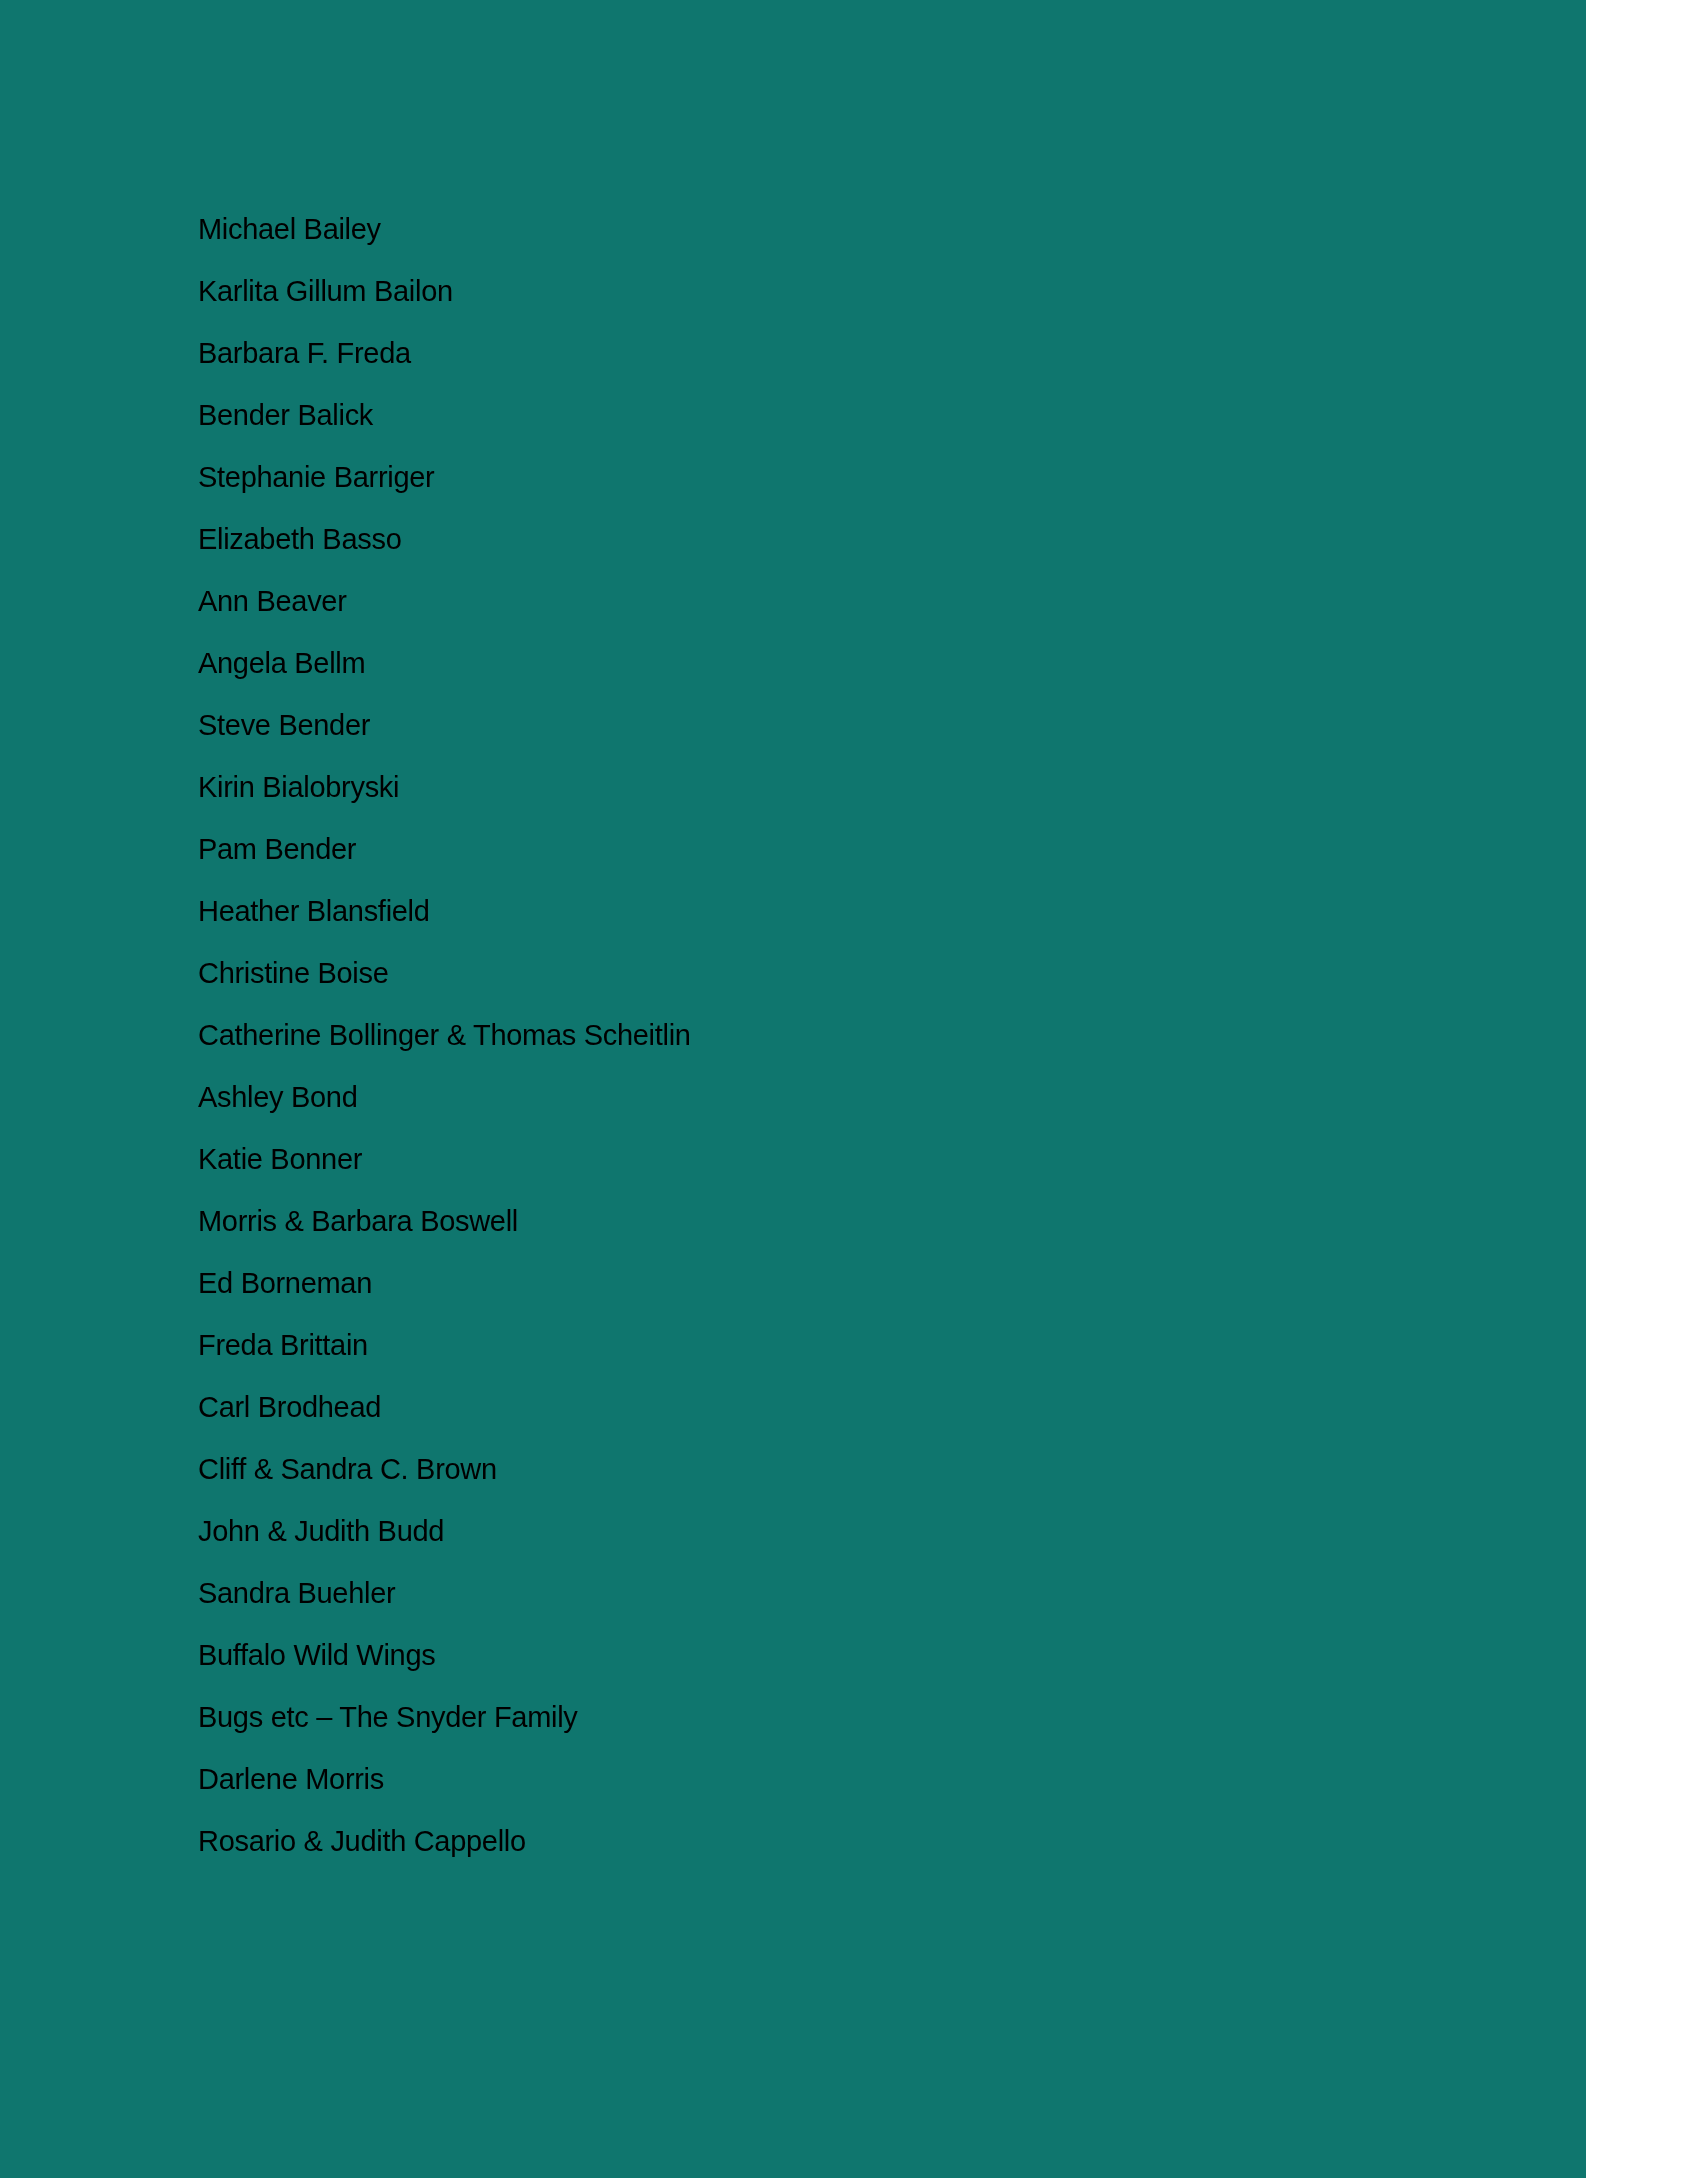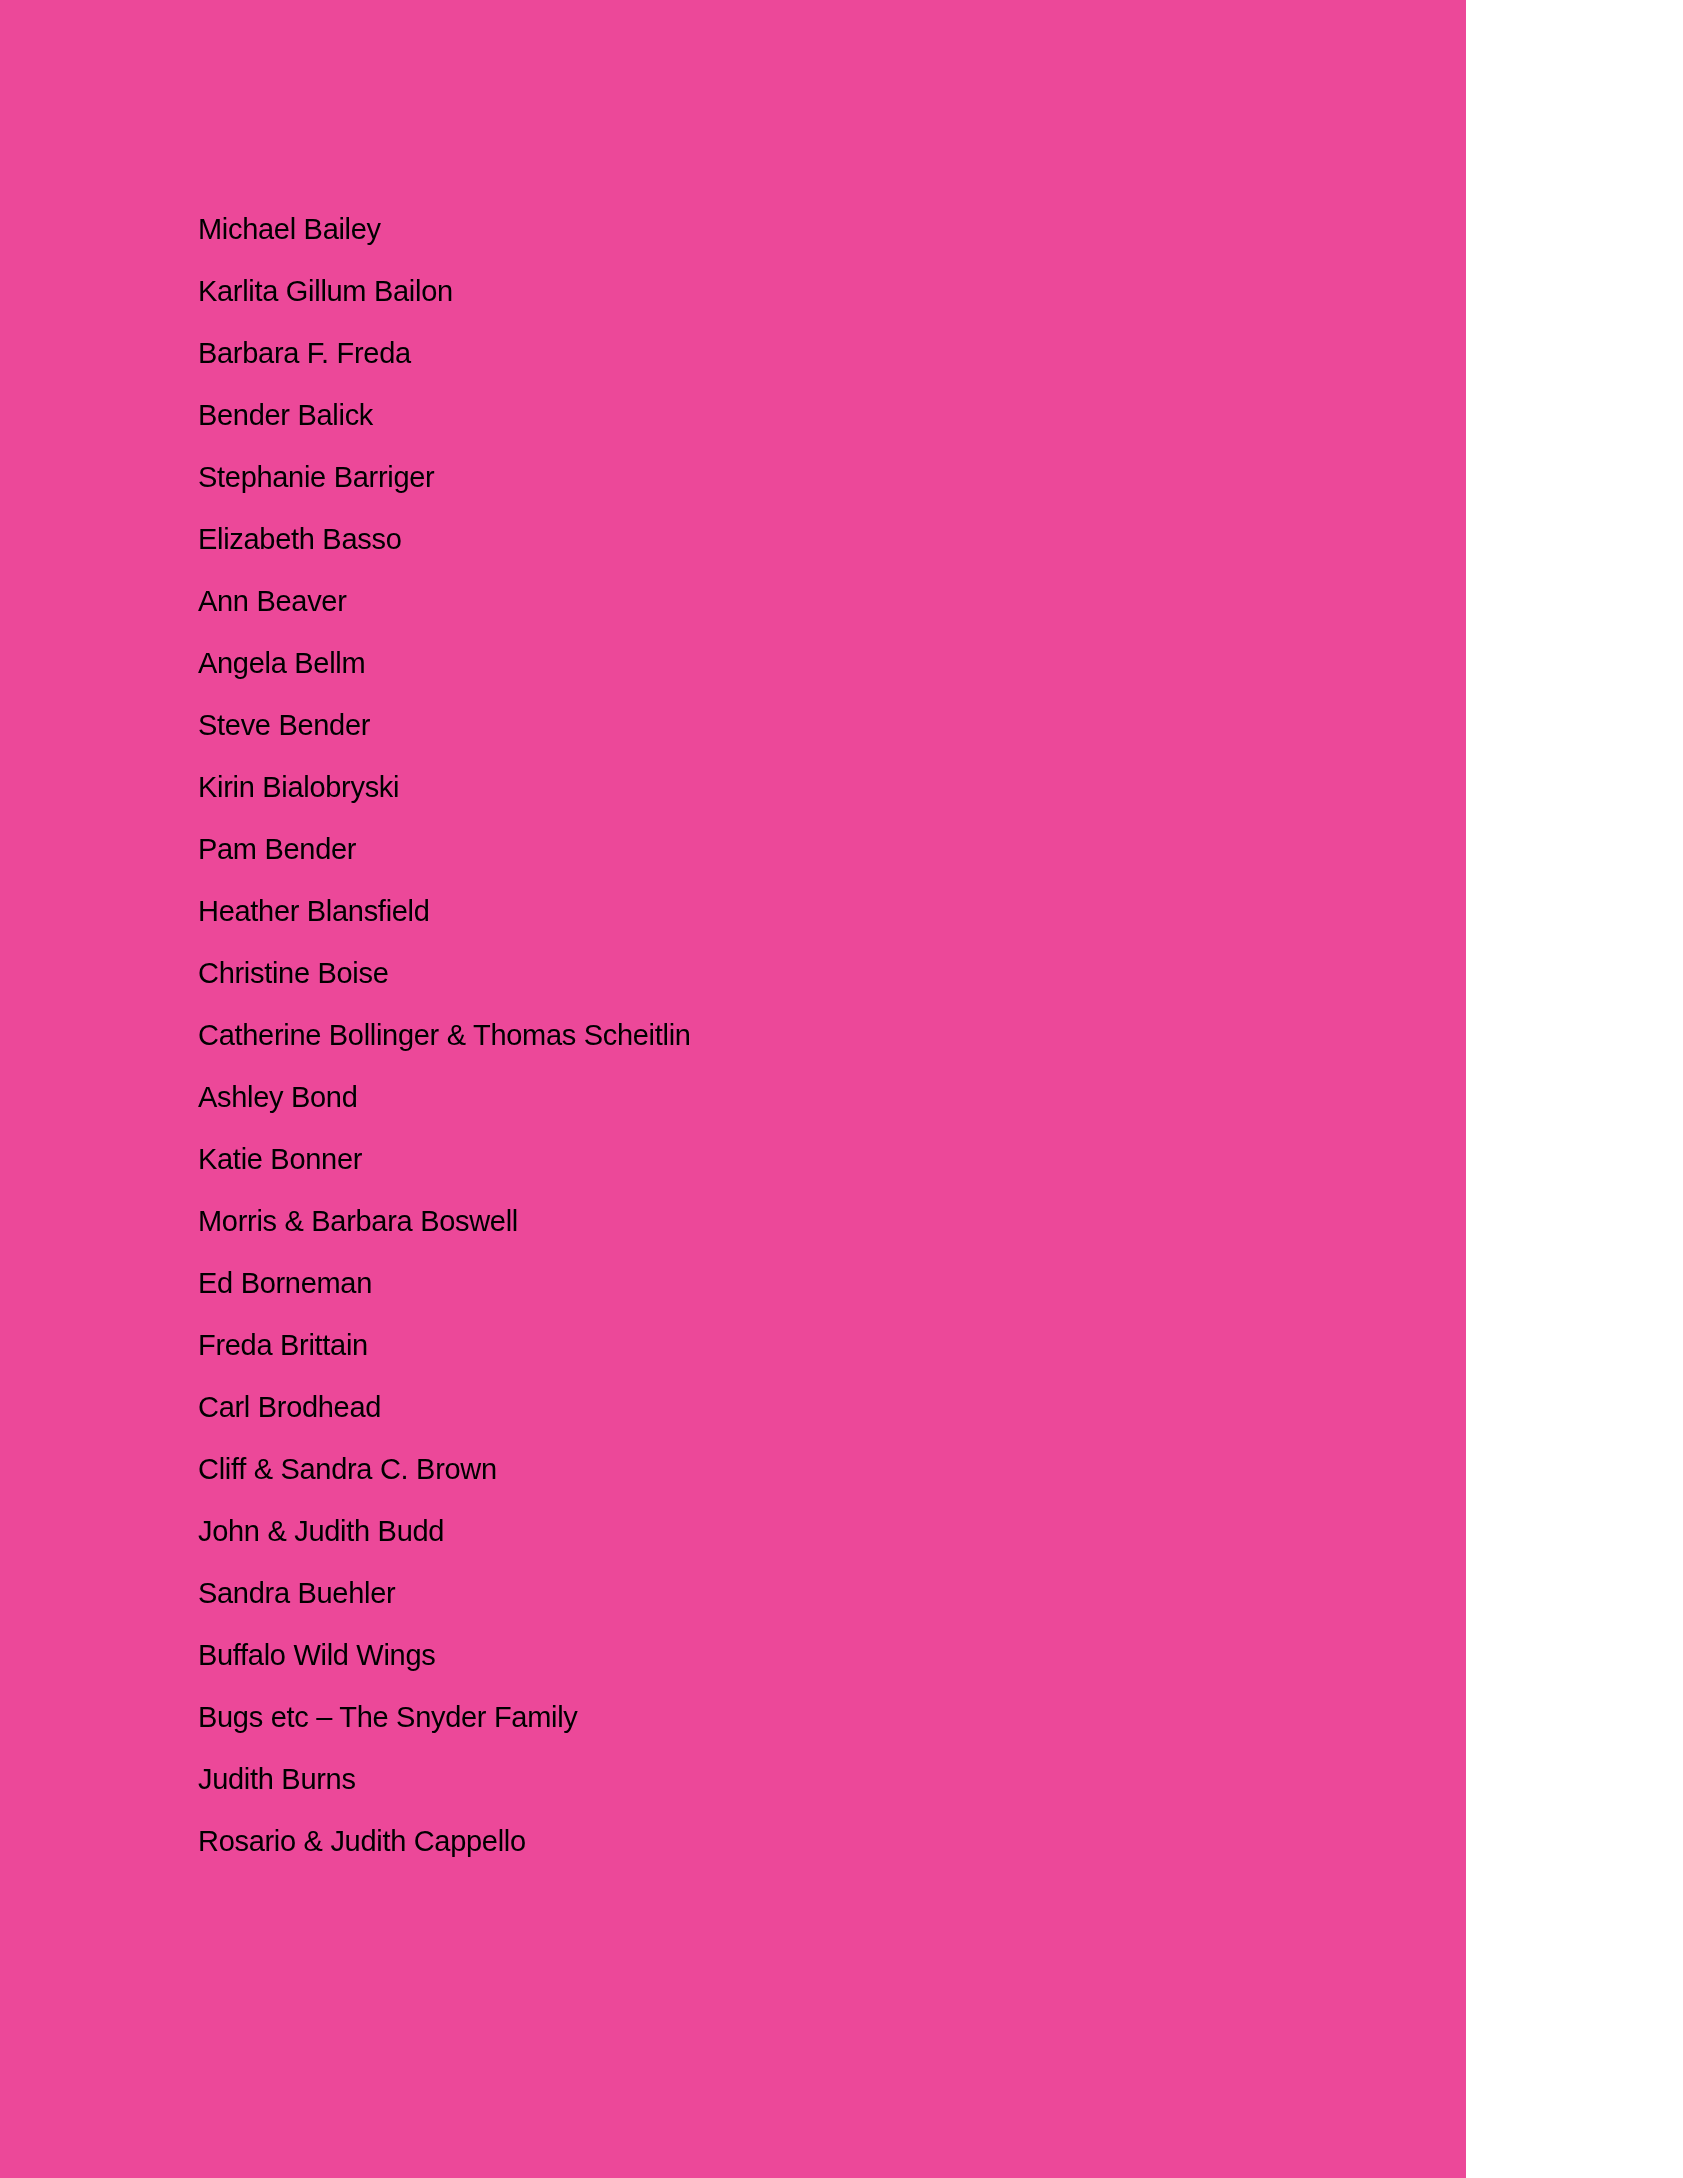--- a/index.html
+++ b/index.html
@@ -1,17 +1,17 @@
 <!DOCTYPE html>
 <html><head>
 <meta charset="utf-8">
 <style>
   html, body { margin: 0; padding: 0; background: #ffffff; }
   body { width: 1683px; height: 2178px; position: relative; overflow: hidden; }
-  .page { position: absolute; left: 0; top: 0; width: 1466px; height: 2178px; background: #ec4899; }
+  .page { position: absolute; left: 0; top: 0; width: 1586px; height: 2178px; background: #0f766e; }
   .list { position: absolute; left: 198px; top: 198px; margin: 0; padding: 0; list-style: none; }
   .item {
     font-family: "Liberation Sans", sans-serif;
     font-size: 29px;
     line-height: 62px;
     height: 62px;
     color: #000;
     white-space: nowrap;
     letter-spacing: -0.3px;
   }
@@ -39,17 +39,17 @@
     <li class="item">Katie Bonner</li>
     <li class="item">Morris &amp; Barbara Boswell</li>
     <li class="item">Ed Borneman</li>
     <li class="item">Freda Brittain</li>
     <li class="item">Carl Brodhead</li>
     <li class="item">Cliff &amp; Sandra C. Brown</li>
     <li class="item">John &amp; Judith Budd</li>
     <li class="item">Sandra Buehler</li>
     <li class="item">Buffalo Wild Wings</li>
     <li class="item">Bugs etc – The Snyder Family</li>
-    <li class="item">Judith Burns</li>
+    <li class="item">Darlene Morris</li>
     <li class="item">Rosario &amp; Judith Cappello</li>
   </ul>
 </div>
 
 
 </body></html>

